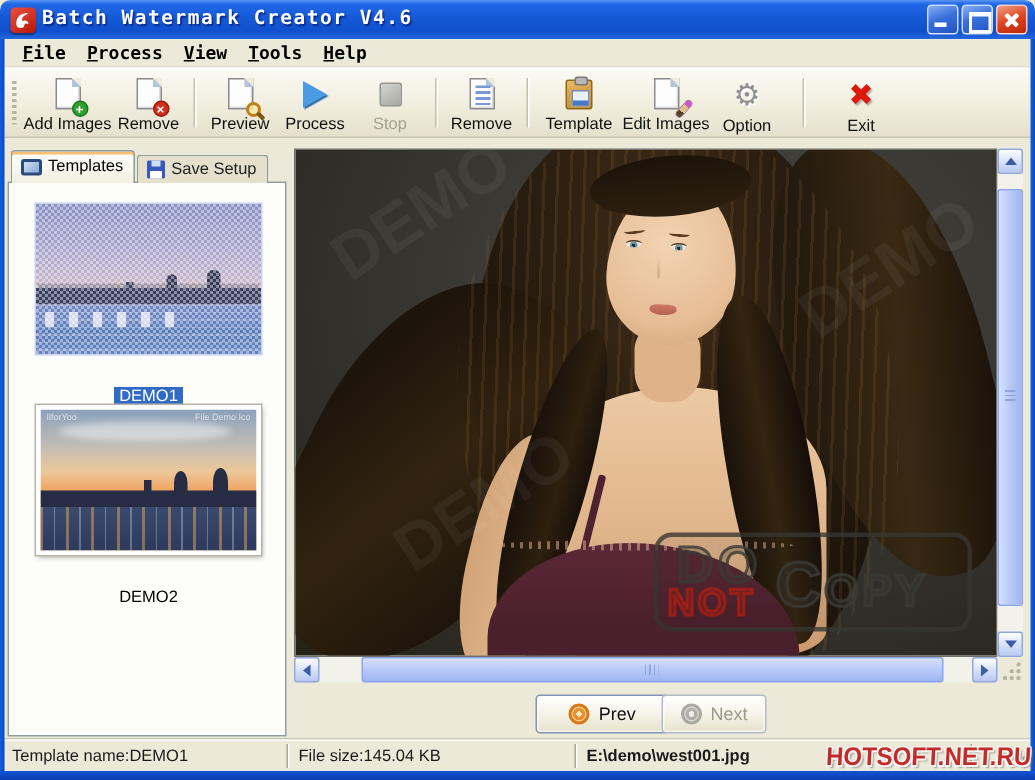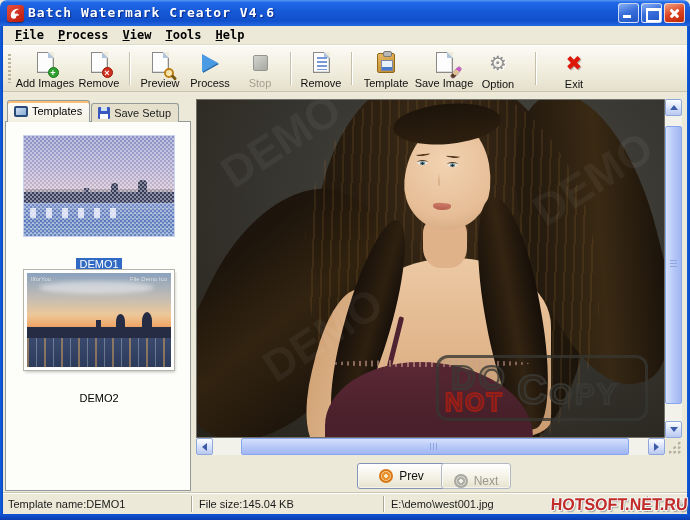--- a/index.html
+++ b/index.html
@@ -274,21 +274,21 @@
       <div class="tb-iconbox">
           <div class="ic-clip"></div>
         </div>
       <div class="tb-label">Template</div>
     </div>
     <div class="tb-btn">
       <div class="tb-iconbox">
           <div class="ic-page"></div>
           <span class="brush"></span>
         </div>
-      <div class="tb-label">Save Image</div>
+      <div class="tb-label">Edit Images</div>
     </div>
     <div class="tb-btn narrow">
       <div class="tb-iconbox ic-gear"></div>
       <div class="tb-label">Option</div>
     </div>
 
     <div class="tb-sep" style="margin-left:12px;"></div>
 
     <div class="tb-btn narrow" style="margin-left:8px;">
       <div class="tb-iconbox ic-exit"></div>
@@ -398,30 +398,30 @@
           <span class="tri right"></span>
         </div>
     </div>
     <div class="sb-corner"></div>
   </div>
 
   <div class="xp-btn" style="left:357px;width:89px;">
     <span class="ic-prev"></span>
     <span class="btn-label">Prev</span>
   </div>
-  <div class="xp-btn disabled" style="left:441px;width:70px;align-items:flex-end;">
+  <div class="xp-btn disabled" style="left:441px;width:70px;">
     <span class="ic-next"></span>
     <span class="btn-label">Next</span>
   </div>
 
   <div class="statusbar">
     <span class="sb-text" style="left:5px;">Template name:DEMO1</span>
     <div class="sb-div" style="left:188px;"></div>
     <span class="sb-text" style="left:196px;">File size:145.04 KB</span>
     <div class="sb-div" style="left:380px;"></div>
-    <span class="sb-text" style="left:388px;">E:\demo\west001.jpg</span>
+    <span class="sb-text" style="left:388px;font-weight:bold;">E:\demo\west001.jpg</span>
     <div class="sb-div" style="left:644px;"></div>
     <div class="size-grip"></div>
   </div>
 
   <div class="shot-wm">HOTSOFT.NET.RU</div>
 
 </div>
 
 </body></html>

